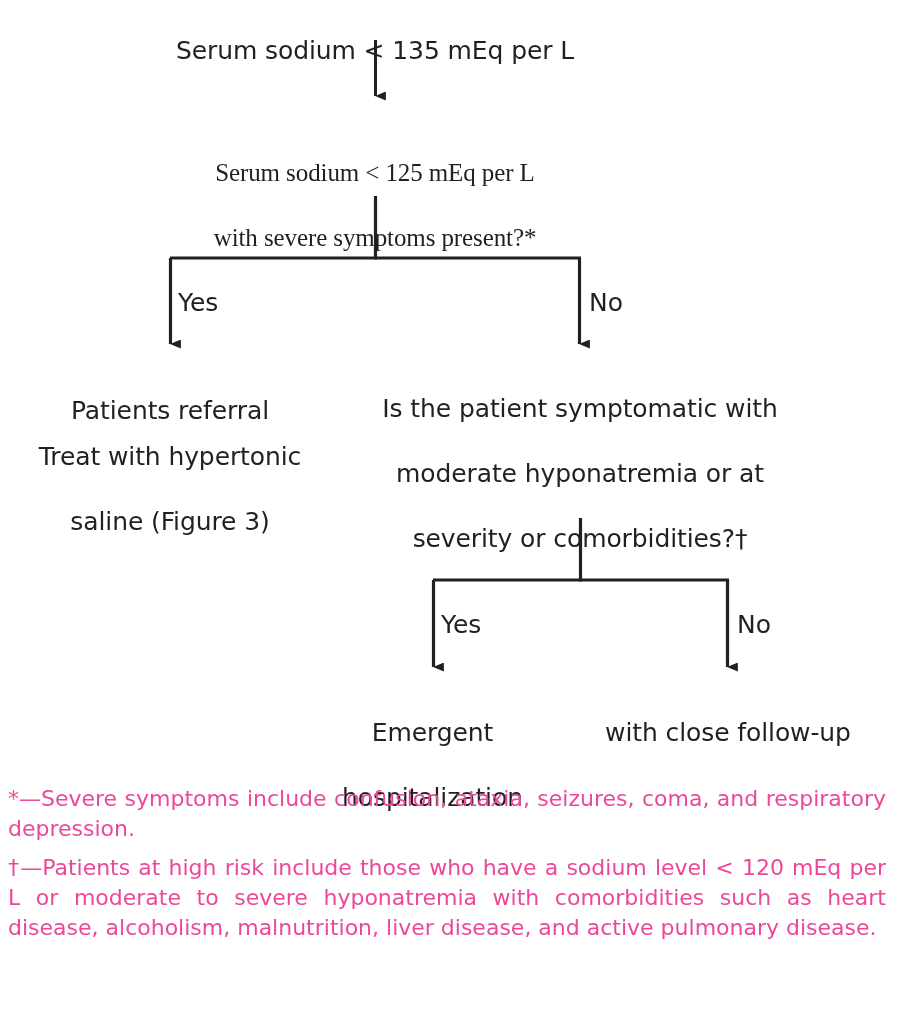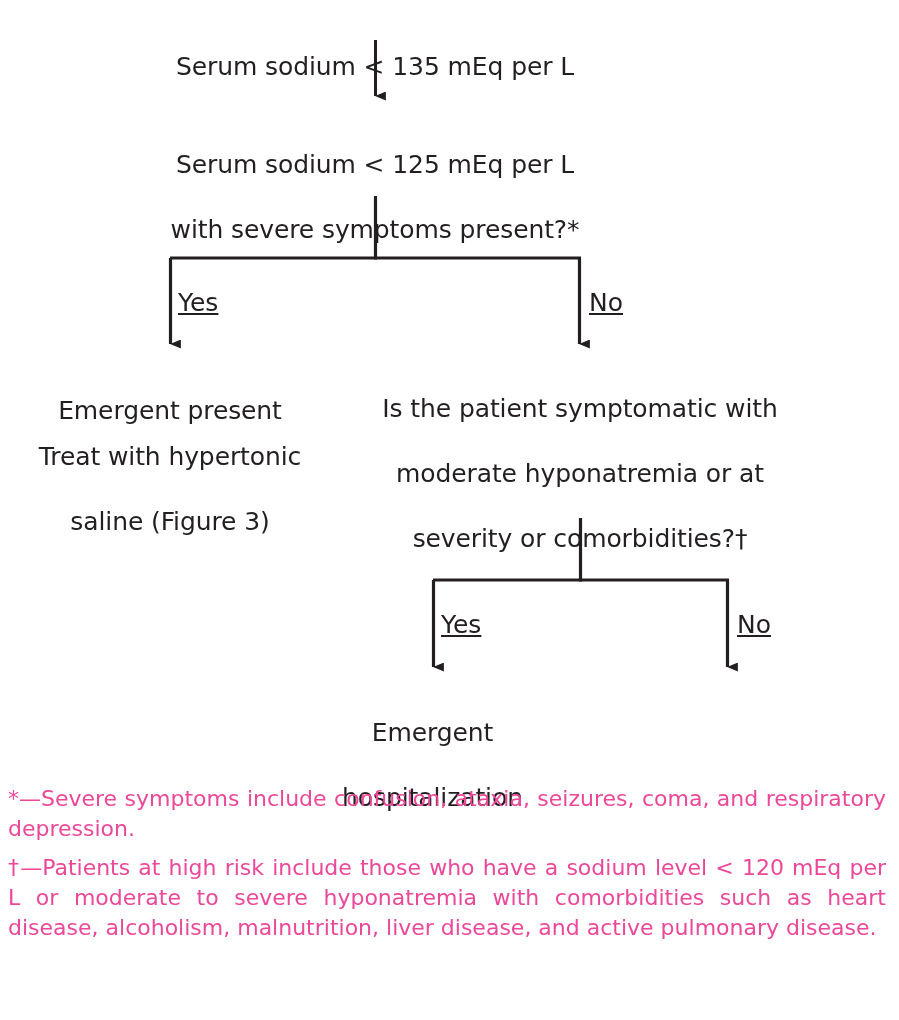--- a/index.html
+++ b/index.html
@@ -34,36 +34,35 @@
     text-align: center;
     line-height: 1.30;
     font-size: 25px;
     font-weight: 400;
     letter-spacing: -0.1px;
     color: #231f20;
     white-space: pre-line;
   }
   .node .line { display: block; }
 
-  #node-root        { left: 120px;  top: 18px;   width: 510px; }
-  #node-decision1   { left: 120px;  top: 116px; width: 510px; }
+  #node-root        { left: 120px;  top: 2px;   width: 510px; }
+  #node-decision1   { left: 120px;  top: 124px; width: 510px; font-family: Liberation Serif, serif; }
   #node-emergent    { left: 15px;   top: 362px; width: 310px; }
   #node-treat       { left: 15px;   top: 408px; width: 310px; }
   #node-decision2   { left: 352px;  top: 360px; width: 456px; }
   #node-hospital    { left: 320px;  top: 684px; width: 225px; }
   #node-outpatient  { left: 562px;  top: 684px; width: 332px; }
 
   
   .branch-label {
     position: absolute;
     font-size: 25px;
     line-height: 1;
     color: #231f20;
     white-space: nowrap;
-    text-decoration: underline;
   }
   #label-yes-1 { left: 178px; top: 290px; }
   #label-no-1  { left: 589px; top: 290px; }
   #label-yes-2 { left: 441px; top: 612px; }
   #label-no-2  { left: 737px; top: 612px; }
 
   
   #footnotes {
     position: absolute;
     left: 8px;
@@ -114,40 +113,41 @@
   <div class="node" id="node-root">
     <span class="line">Serum sodium &lt; 135 mEq per L</span>
   </div>
 
   <div class="node" id="node-decision1">
     <span class="line">Serum sodium &lt; 125 mEq per L</span>
     <span class="line">with severe symptoms present?*</span>
   </div>
 
   <div class="node" id="node-emergent">
-    <span class="line">Emergent present</span>
+    <span class="line">Patients referral</span>
   </div>
 
   <div class="node" id="node-treat">
     <span class="line">Treat with hypertonic</span>
     <span class="line">saline (Figure 3)</span>
   </div>
 
   <div class="node" id="node-decision2">
     <span class="line">Is the patient symptomatic with</span>
     <span class="line">moderate hyponatremia or at</span>
     <span class="line">severity or comorbidities?†</span>
   </div>
 
   <div class="node" id="node-hospital">
     <span class="line">Emergent</span>
     <span class="line">hospitalization</span>
   </div>
 
   <div class="node" id="node-outpatient">
+    <span class="line">with close follow-up</span>
   </div>
 
   <div class="branch-label" id="label-yes-1">Yes</div>
   <div class="branch-label" id="label-no-1">No</div>
   <div class="branch-label" id="label-yes-2">Yes</div>
   <div class="branch-label" id="label-no-2">No</div>
 
   <div id="footnotes">
     <p class="footnote">*—Severe symptoms include confusion, ataxia, seizures, coma, and respiratory depression.</p>
     <p class="footnote">†—Patients at high risk include those who have a sodium level &lt; 120 mEq per L or moderate to severe hyponatremia with comorbidities such as heart disease, alcoholism, malnutrition, liver disease, and active pulmonary disease.</p>

